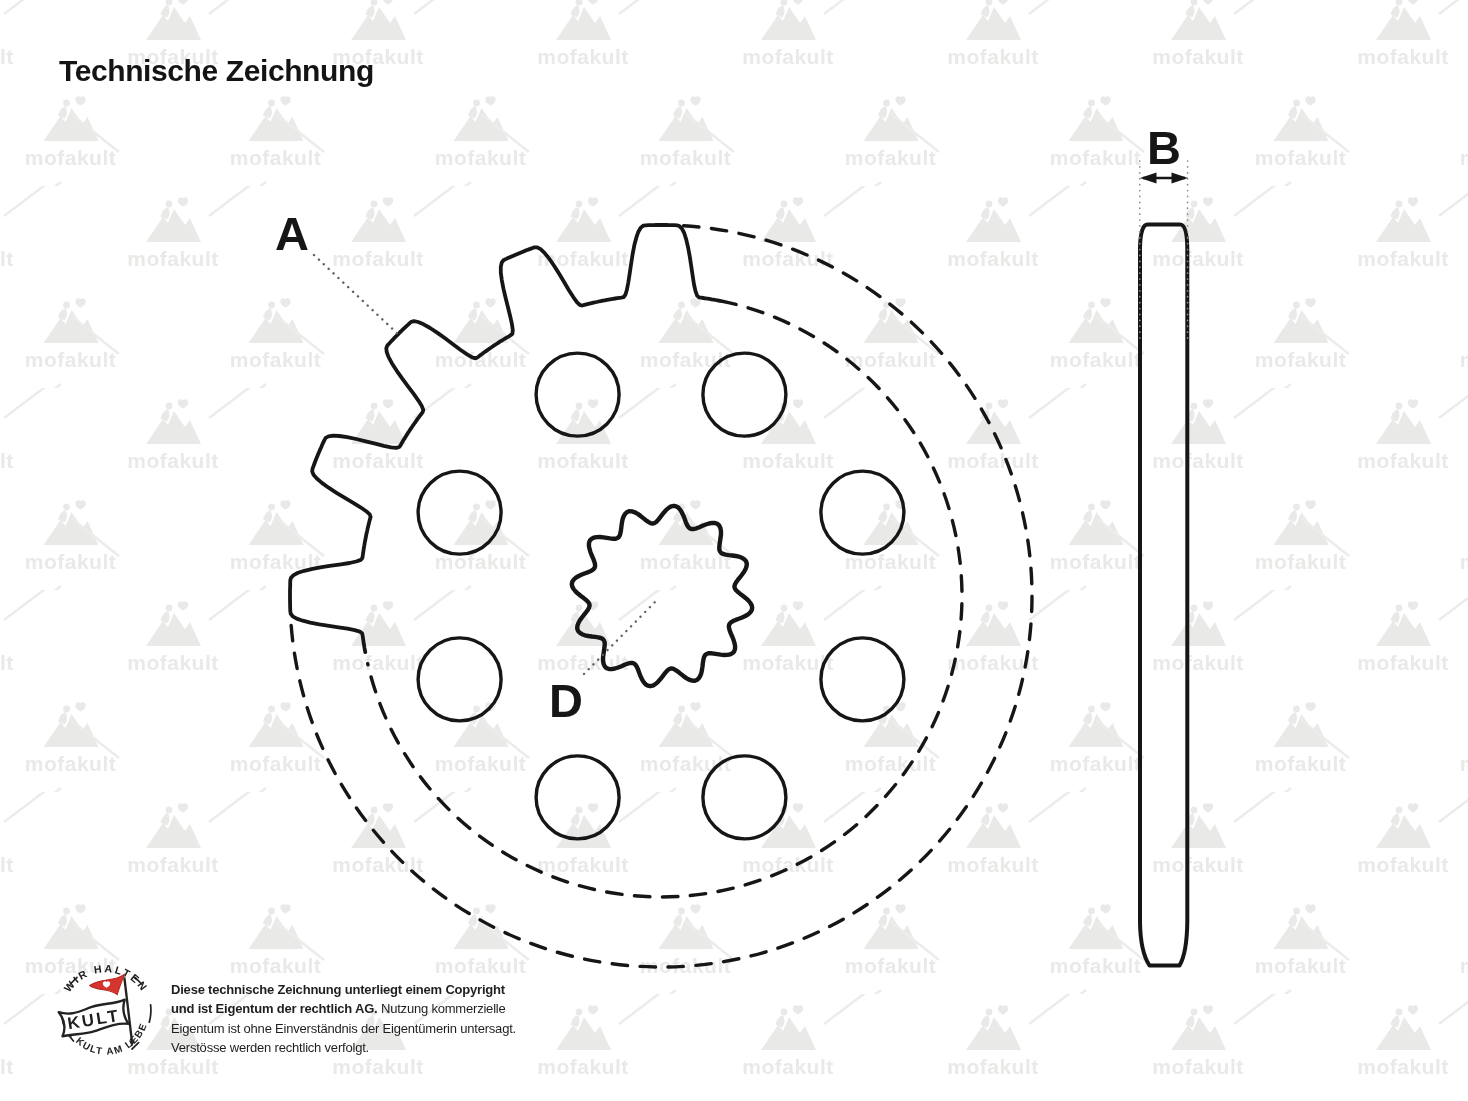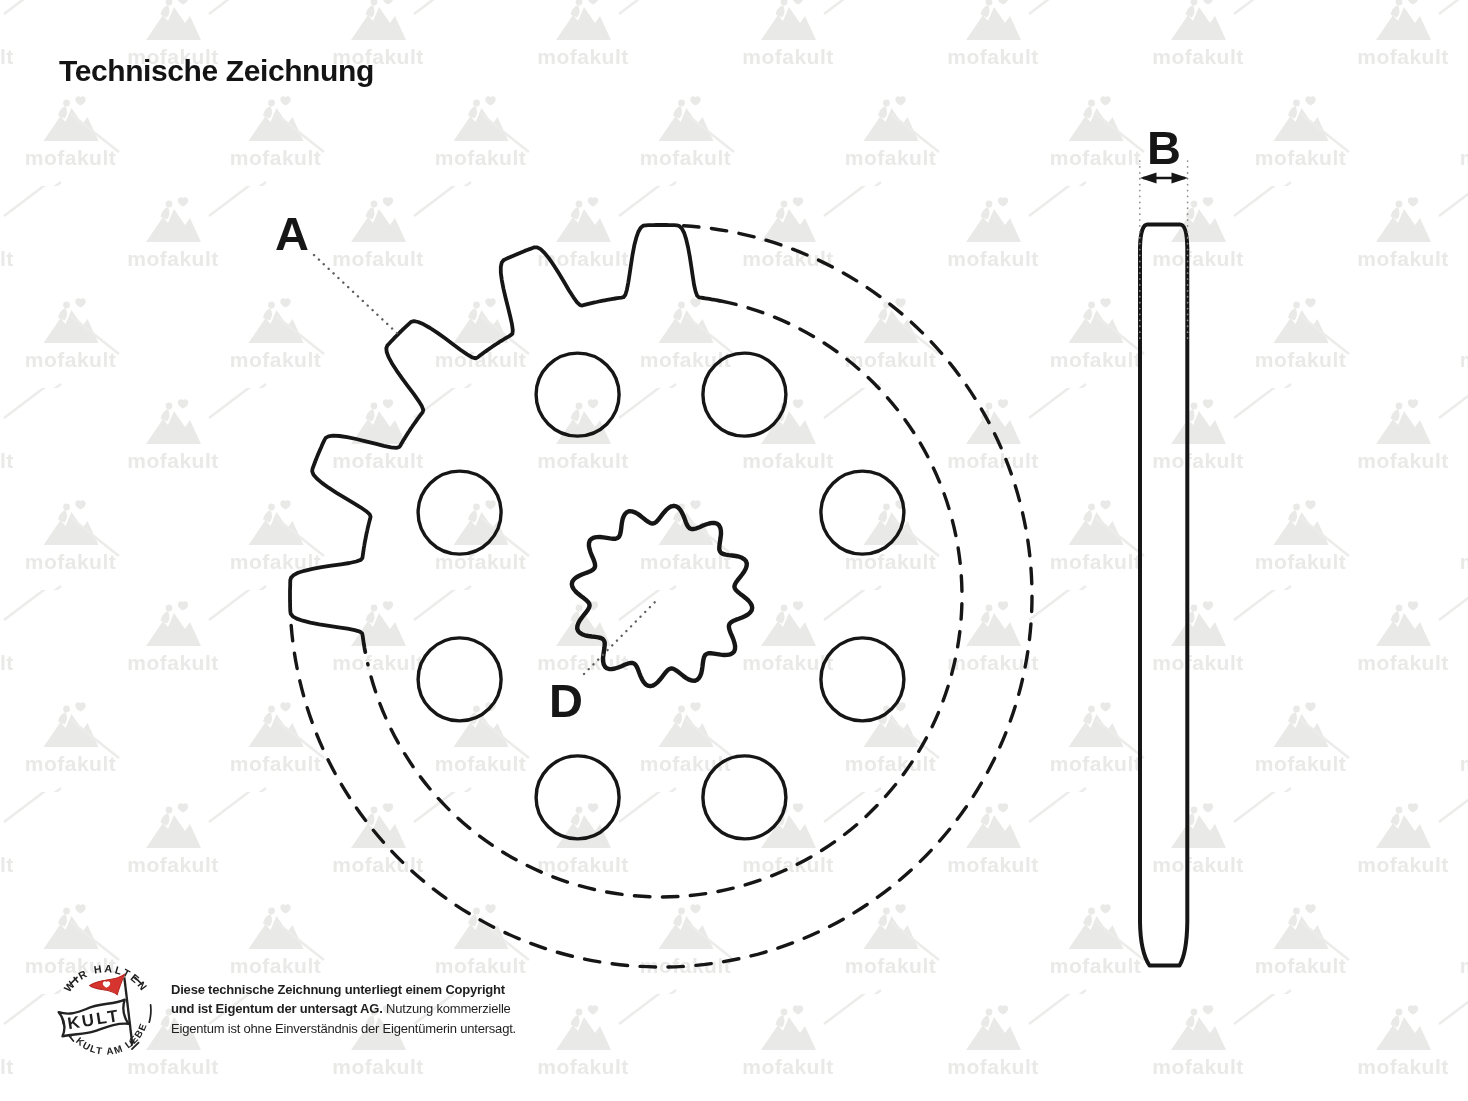--- a/index.html
+++ b/index.html
@@ -130,17 +130,18 @@
     </g>
 
     <g>
       <path d="M73 18 C62 26 50 21 39 29 C47 35 59 31 66 38 C68 31 71 24 73 18 Z" stroke="#b8261f" stroke-width="1" fill="#d5352e"></path>
       <path d="M55.5 25.5 a2.1 2.1 0 0 1 3.6 1.6 q0 2.3 -3.6 4.2 q-3.6 -1.9 -3.6 -4.2 a2.1 2.1 0 0 1 3.6 -1.6 z" fill="#ffffff"></path>
     </g>
   </svg>
 
   <div class="copyright">
     <div><b>Diese technische Zeichnung unterliegt einem Copyright</b><span></span></div>
-    <div><b>und ist Eigentum der untersagt AG.</b> <span>Nutzung kommerzielle</span></div>
+    <div><b>und ist Eigentum der rechtlich AG.</b> <span>Nutzung kommerzielle</span></div>
     <div><b></b><span>Eigentum ist ohne Einverständnis der Eigentümerin untersagt.</span></div>
+    <div><b></b><span>Verstösse werden rechtlich verfolgt.</span></div>
   </div>
 
 </div>
 
 </body></html>

